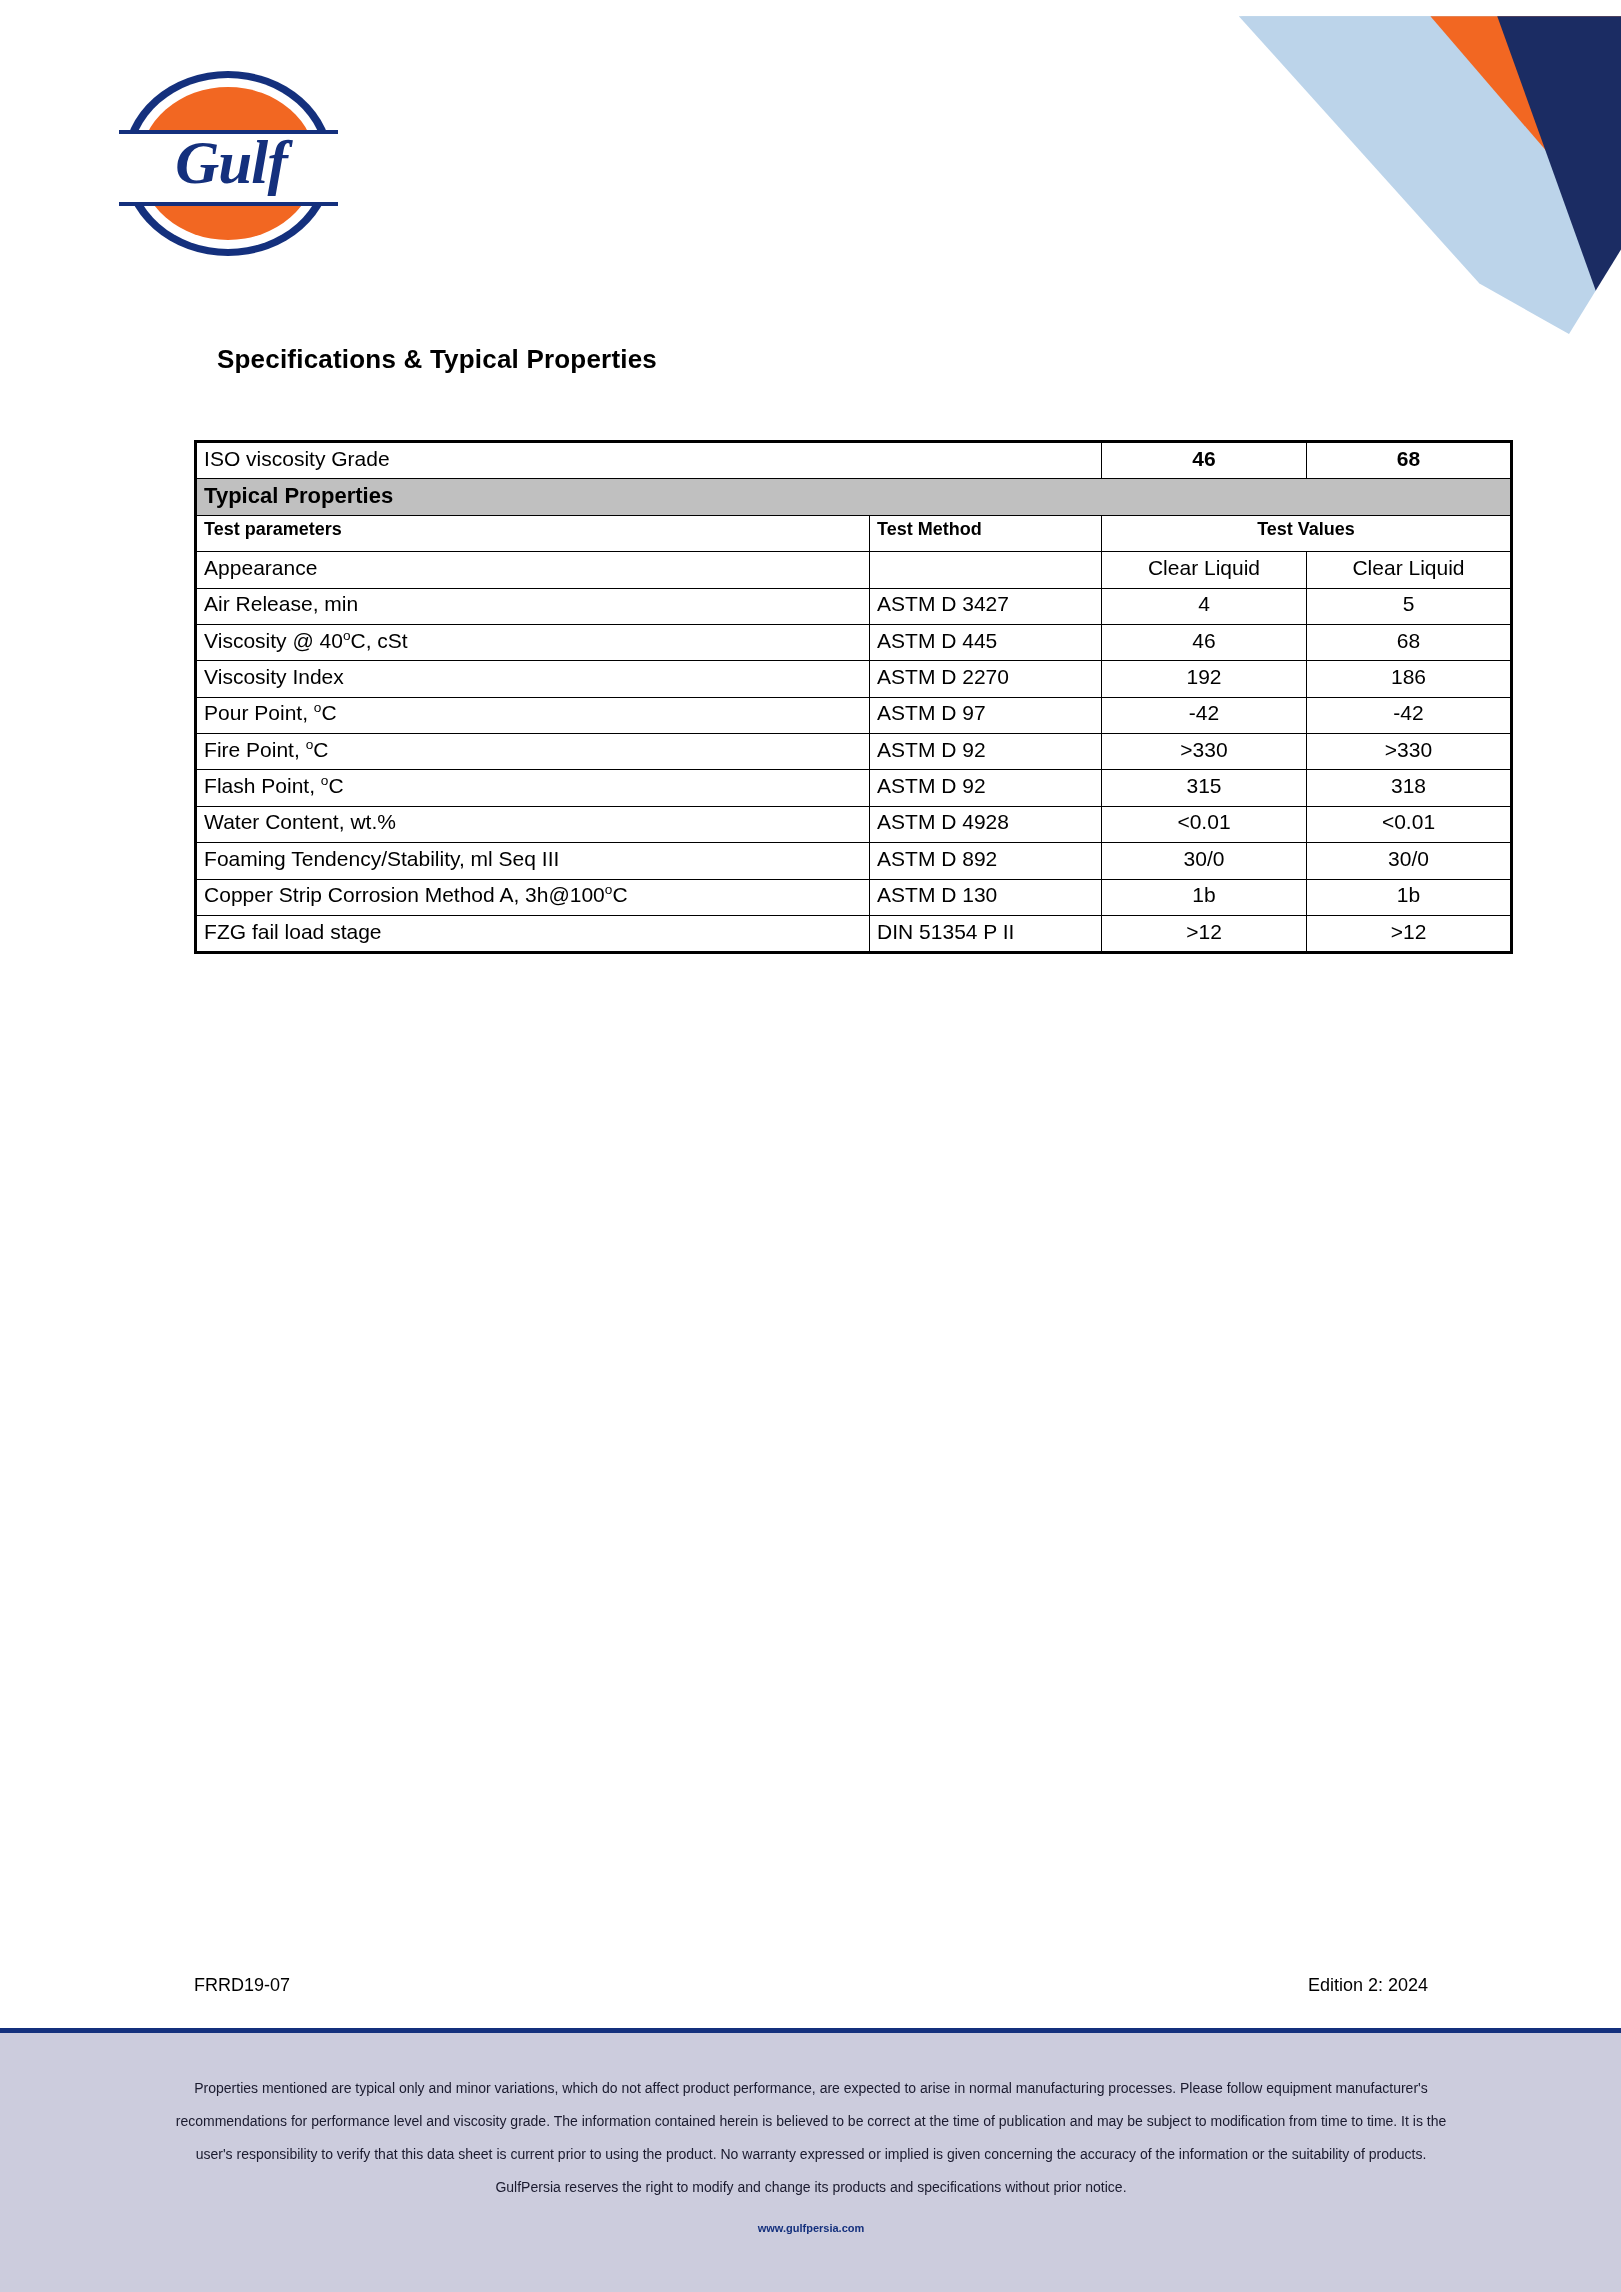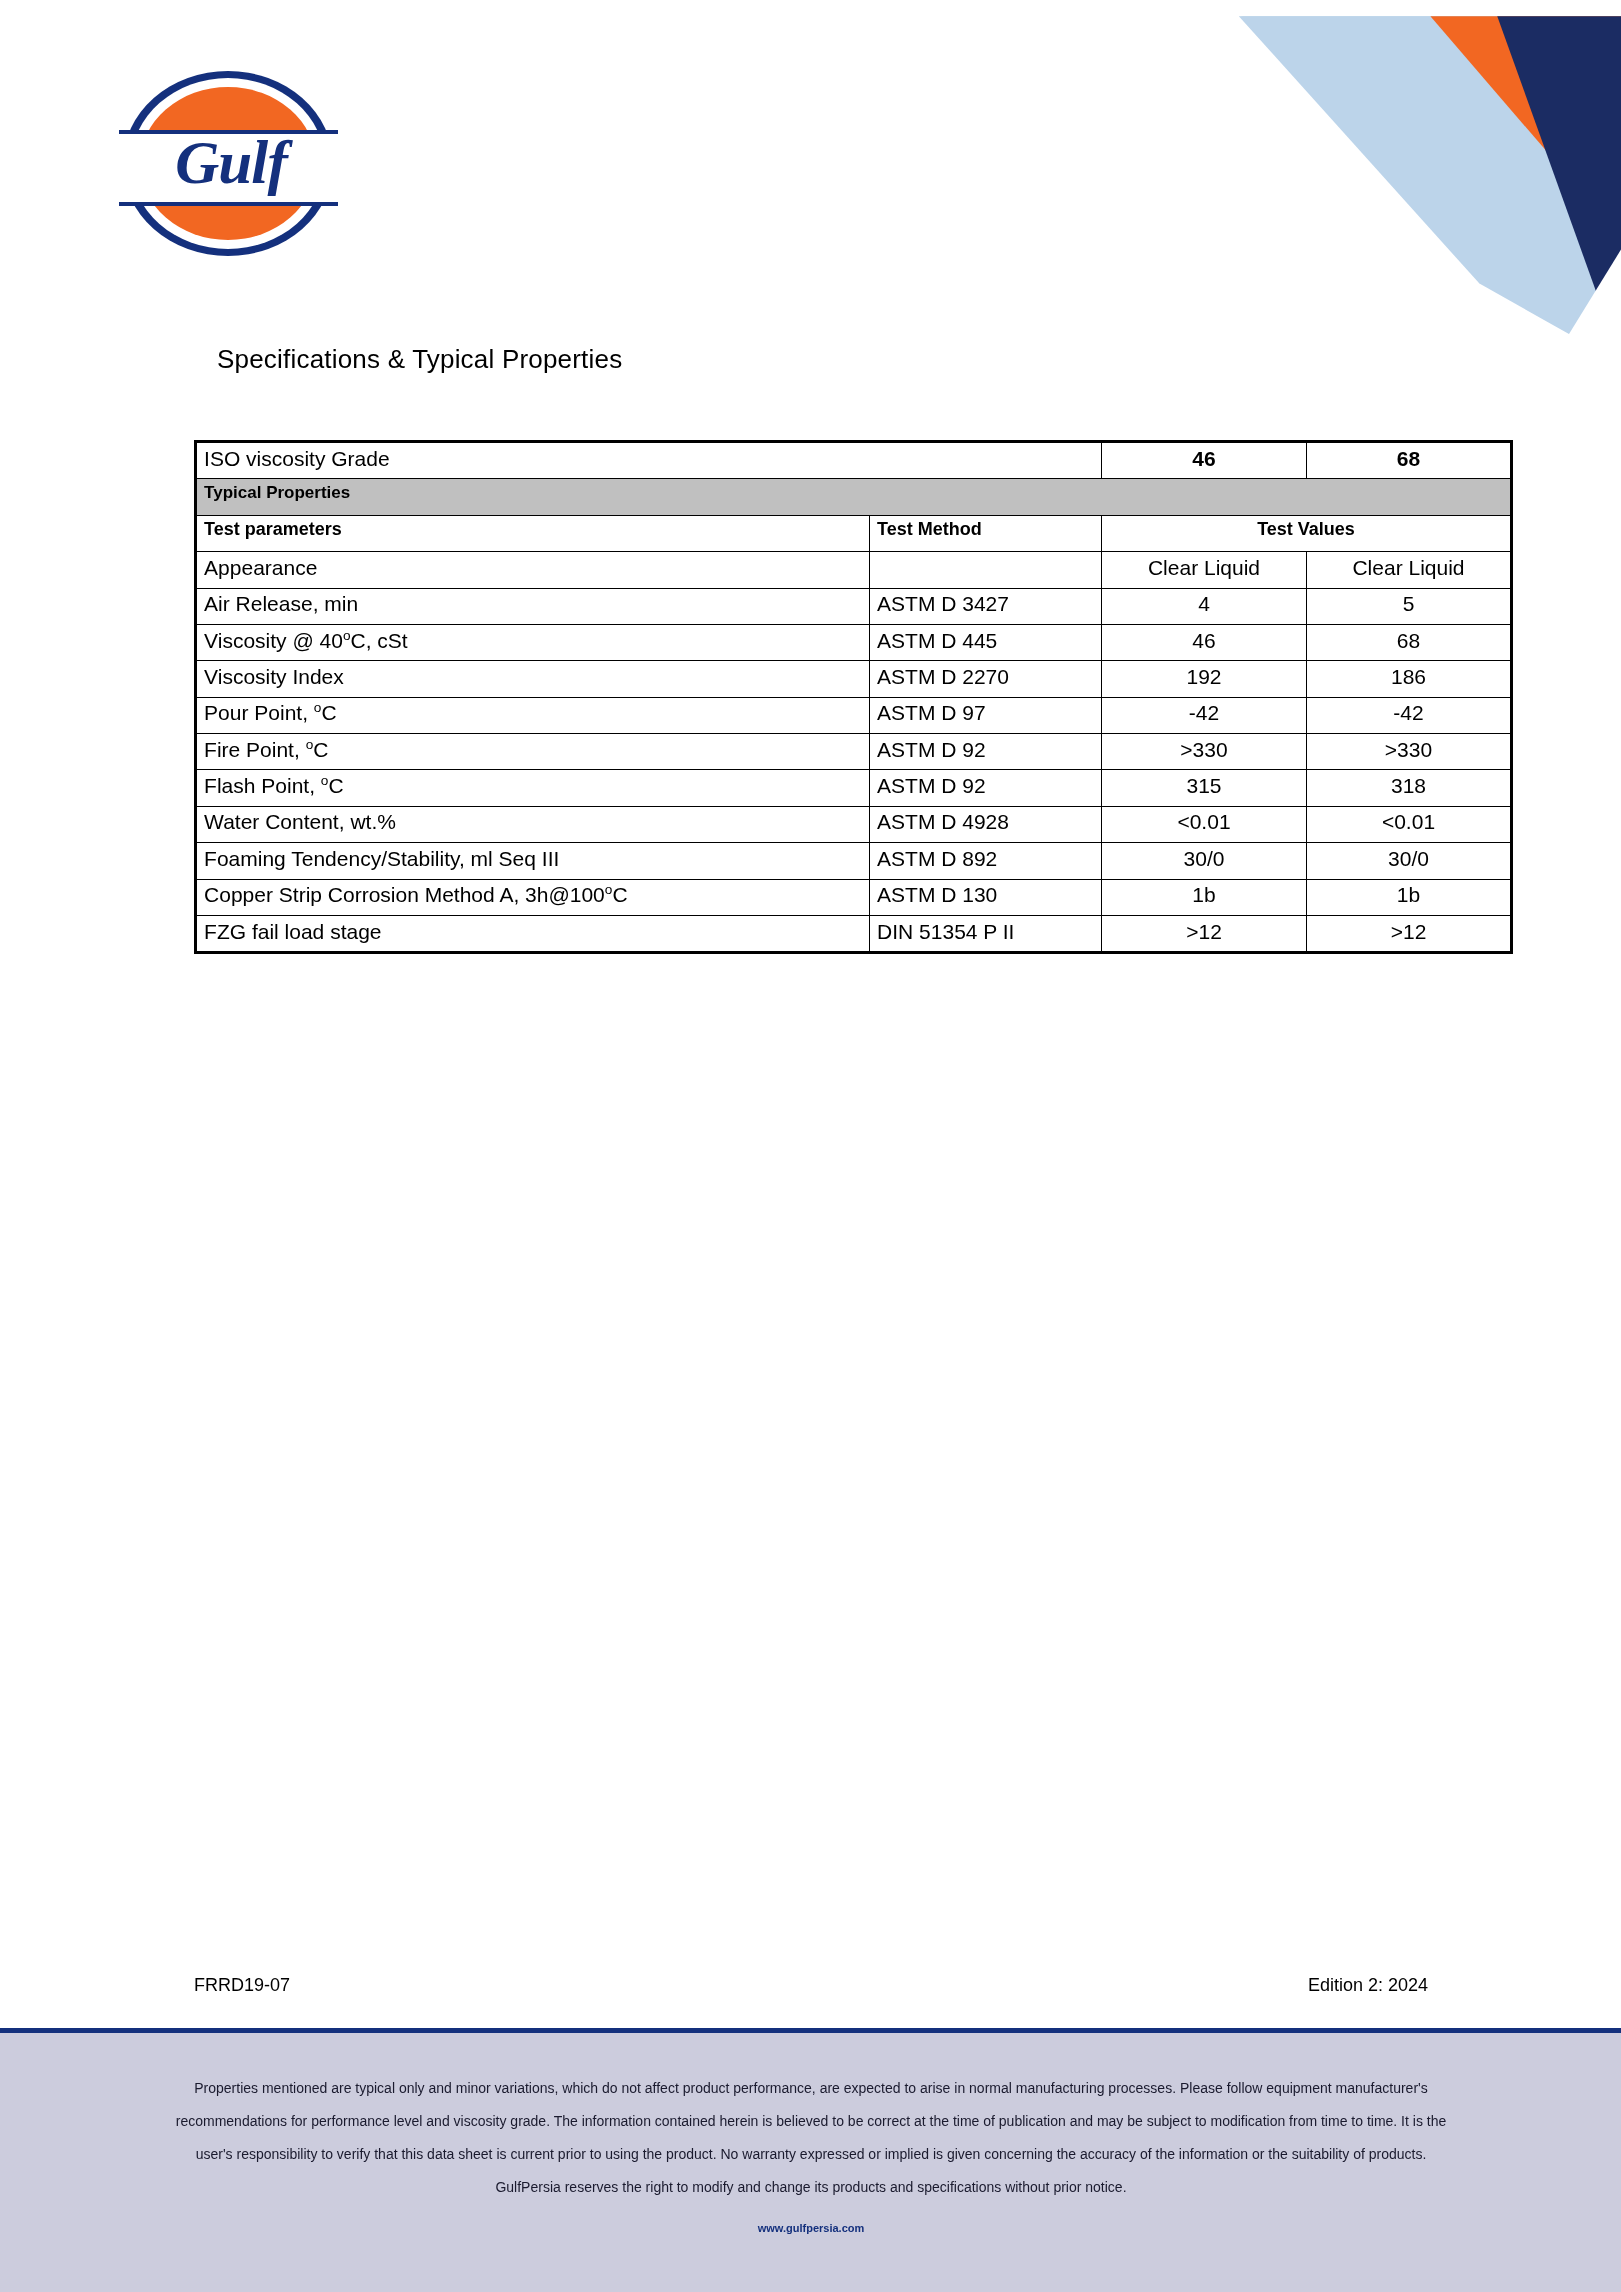--- a/index.html
+++ b/index.html
@@ -88,21 +88,21 @@
     color: #14307d;
     letter-spacing: -0.9px;
   }
 
   
   .section-title {
     position: absolute;
     left: 217px;
     top: 328px;
     font-size: 26px;
-    font-weight: normal;
+    font-weight: bold;
     letter-spacing: 0.2px;
   }
 
   
   .table-wrap {
     position: absolute;
     left: 194px;
     top: 424px;
     width: 1315px;
   }
@@ -126,21 +126,21 @@
   col.c-v2 { width: 205px; }
 
   .outer-frame {
     border: 3.6px solid #000000;
   }
   .cell-center { text-align: center; }
   .cell-bold { font-weight: bold; }
   .row-grey td {
     background: #c0c0c0;
     font-weight: bold;
-    font-size: 17px;
+    font-size: 22px;
   }
   .hdr td {
     font-weight: bold;
     font-size: 18px;
   }
   .multi { line-height: 1.32; }
   sup {
     font-size: 0.65em;
     vertical-align: super;
     line-height: 0;

